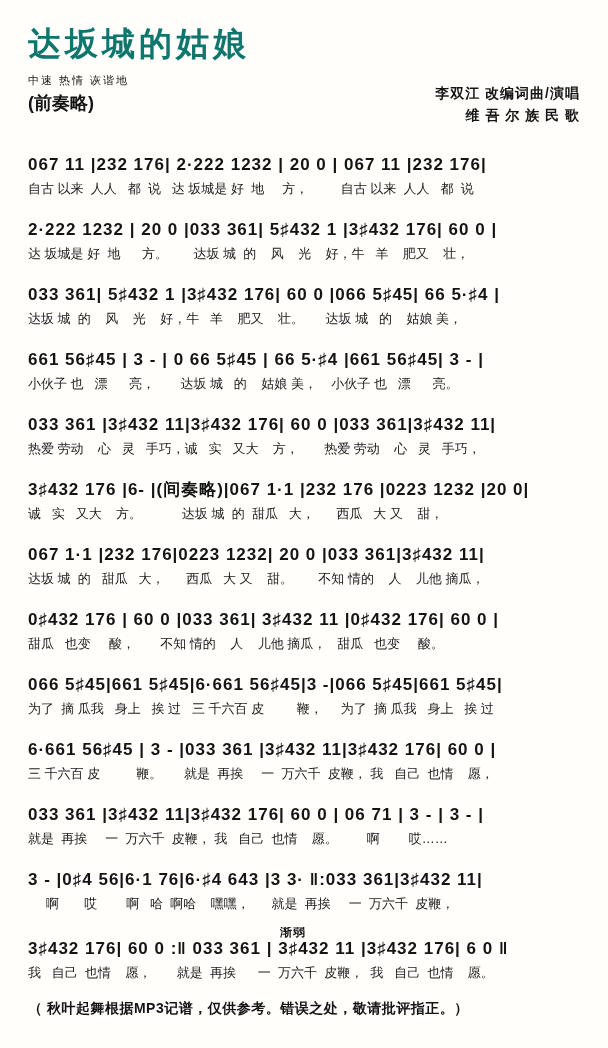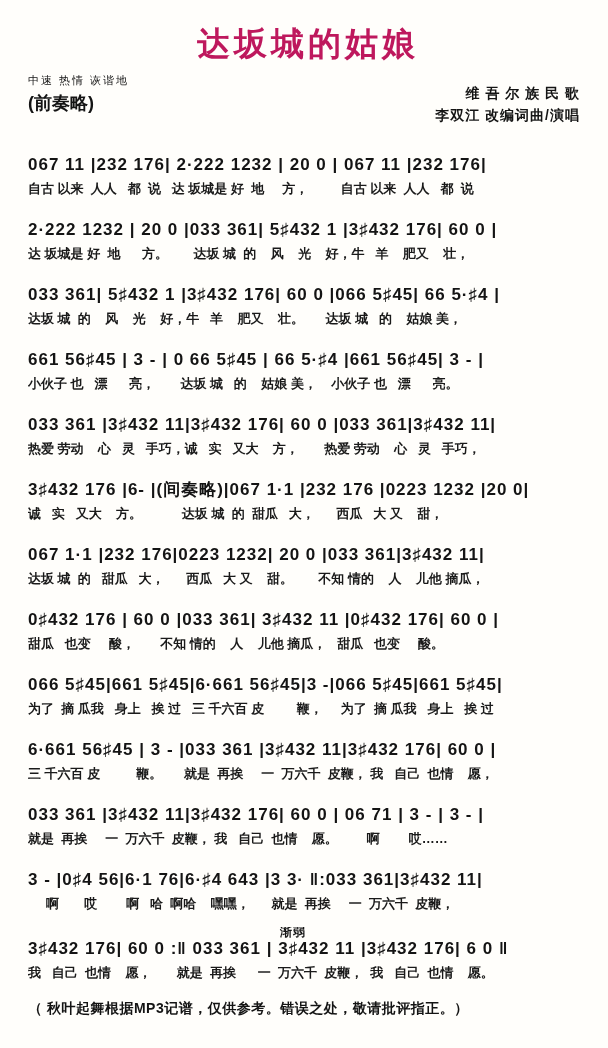--- a/index.html
+++ b/index.html
@@ -6,22 +6,22 @@
   body {
     width:608px; height:1048px;
     background:#fffefb;
     color:#141414;
     font-family:"Liberation Sans", sans-serif;
     overflow:hidden;
   }
   .sheet { padding:14px 20px 0 28px; position:relative; }
 
   .title {
-    text-align:center;
-    color:#be185d;
+    text-align:left;
+    color:#0f766e;
     font-size:33px;
     font-weight:bold;
     letter-spacing:4px;
     margin:8px 0 4px 0;
   }
 
   .meta { position:relative; height:72px; margin-bottom:2px; }
   .keyrow { font-size:19px; font-weight:bold; letter-spacing:1px; }
   .frac {
     display:inline-block; text-align:center; vertical-align:middle;
@@ -36,21 +36,21 @@
     font-size:14px; font-weight:bold; line-height:1.55; letter-spacing:1px;
   }
 
   .score { }
   .line { height:65px; overflow:hidden; position:relative; }
   .notation {
     font-size:17px; font-weight:bold; letter-spacing:1px;
     white-space:pre; line-height:1.2; padding-top:8px;
   }
   .lyrics {
-    font-size:13px; font-weight:bold; white-space:pre;
+    font-size:13px; font-weight:normal; white-space:pre;
     margin-top:5px; letter-spacing:0px; color:#1a1a1a;
   }
   .dyn {
     position:absolute; top:-3px; left:252px;
     font-size:12px; font-weight:bold; letter-spacing:1px;
   }
   .line-last .notation { padding-top:12px; }
 
   .footer {
     text-align:left; font-size:14px; font-weight:bold;
@@ -61,22 +61,22 @@
 <body>
 
 <div class="sheet">
 
   <div class="title">达坂城的姑娘</div>
 
   <div class="meta">
     <div class="tempo">中速 热情 诙谐地</div>
     <div class="prelude">(前奏略)</div>
     <div class="credits">
+      <div>李双江    改编词曲/演唱</div>
       <div>维  吾  尔  族  民  歌</div>
-      <div>李双江    改编词曲/演唱</div>
     </div>
   </div>
 
   <div class="score">
     <div class="line">
       <div class="notation">067 11 |232 176| 2·222 1232 | 20 0 | 067 11 |232 176|</div>
       <div class="lyrics">自古 以来  人人   都  说   达 坂城是 好  地     方，         自古 以来  人人   都  说</div>
     </div>
     <div class="line">
       <div class="notation">2·222 1232 | 20 0 |033 361| 5♯432 1 |3♯432 176| 60 0 |</div>

